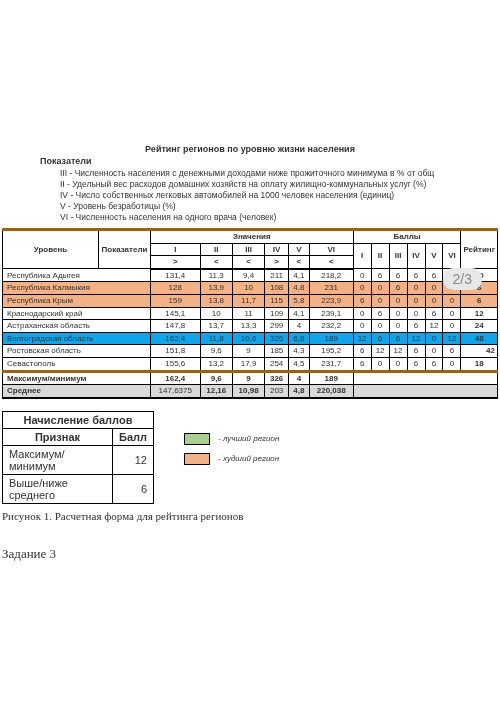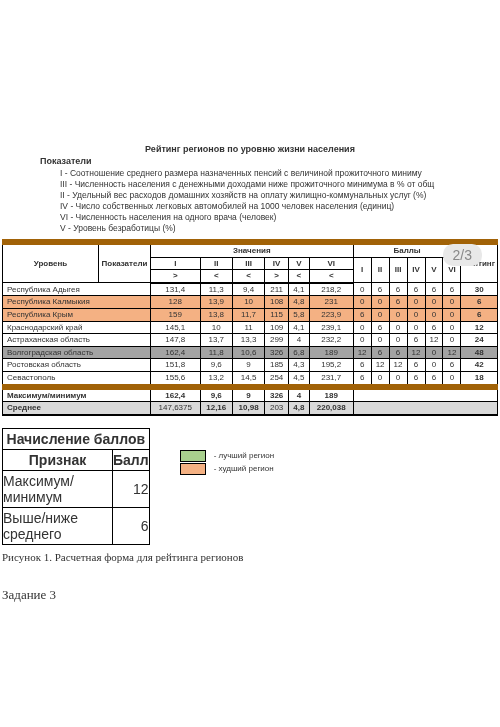--- a/index.html
+++ b/index.html
@@ -32,65 +32,64 @@
     .main-table th, .main-table td {
       border: 1px solid #000;
       padding: 1px 2px;
       text-align: center;
       font-size: 8px;
       line-height: 1.2;
     }
     .main-table th { font-weight: bold; }
     .main-table td.name { text-align: left; padding-left: 4px; }
     .main-table .thick-bottom td, .main-table .thick-bottom th { border-bottom: 2px solid #000; }
-    .main-table .thick-top td, .main-table .thick-top th { border-top: 6px solid #a16207; }
+    .main-table .thick-top td, .main-table .thick-top th { border-top: 3px solid #a16207; }
     .row-orange td { background: #f4b183; }
-    .row-green td { background: #a3a3a3; }
+    .row-green td { background: #0ea5e9; }
     .row-grey td { background: #d9d9d9; }
 
     .pager {
       position: absolute;
-      top: 244px; right: 18px;
+      top: 268px; right: 18px;
       background: #e8e8e8;
       color: #888;
       font-size: 14px;
       padding: 3px 10px;
       border-radius: 10px;
     }
 
     .score-section { margin: 12px 0 0 2px; display: flex; gap: 30px; }
     .score-table th, .score-table td {
       border: 1px solid #000;
-      padding: 2px 0;
-      font-size: 14px;
+      padding: 2px 6px;
+      font-size: 11px;
     }
     .score-table th { font-weight: bold; }
-    .legend { display: flex; flex-direction: column; gap: 1px; margin-top: 22px; }
+    .legend { display: flex; flex-direction: column; gap: 8px; margin-top: 22px; font-style: italic; }
     .legend-row { display: flex; align-items: center; gap: 8px; }
     .swatch { width: 26px; height: 12px; border: 1px solid #000; }
     .swatch.green { background: #a8d08d; }
     .swatch.orange { background: #f4b183; }
 
     .caption { font-size: 11px; margin: 6px 0 0 2px; font-family: 'Times New Roman', serif; }
     .task { font-size: 13px; margin: 24px 0 0 2px; font-family: 'Times New Roman', serif; }
   </style>
 </head>
 <body>
 
 <div class="pager">2/3</div>
 
 <div class="title">Рейтинг регионов по уровню жизни населения</div>
 <div class="subhead">Показатели</div>
 <div class="indicators">
-  <div>I -   Соотношение среднего размера назначенных пенсий с величиной прожиточного миниму</div>
   <div>III - Численность населения с денежными доходами ниже прожиточного минимума в % от общ</div>
   <div>II -  Удельный вес расходов домашних хозяйств на оплату жилищно-коммунальных услуг  (%)</div>
   <div>IV -  Число собственных легковых автомобилей на 1000 человек населения (единиц)</div>
+  <div>V -   Уровень безработицы  (%)</div>
   <div>VI -  Численность населения на одного врача (человек)</div>
-  <div>V -   Уровень безработицы  (%)</div>
 </div>
 
 <table class="main-table">
   <thead>
     <tr class="thick-top">
       <th rowspan="3" style="width:96px">Уровень</th>
       <th rowspan="3" style="width:52px">Показатели</th>
       <th colspan="6">Значения</th>
       <th colspan="6">Баллы</th>
       <th rowspan="3" style="width:36px">Рейтинг</th>
@@ -222,27 +221,27 @@
         <td>9</td>
         <td>185</td>
         <td>4,3</td>
         <td>195,2</td>
         <td>6</td>
         <td>12</td>
         <td>12</td>
         <td>6</td>
         <td>0</td>
         <td>6</td>
-        <td style="font-weight: bold;">42</td>
+        <td style="font-weight: bold; text-align: right;">42</td>
       </tr>
       <tr>
         <td class="name" colspan="2">Севастополь</td>
         <td>155,6</td>
         <td>13,2</td>
-        <td>14,5</td>
+        <td>17,9</td>
         <td>254</td>
         <td>4,5</td>
         <td>231,7</td>
         <td>6</td>
         <td>0</td>
         <td>0</td>
         <td>6</td>
         <td>6</td>
         <td>0</td>
         <td style="font-weight: bold;">18</td>

